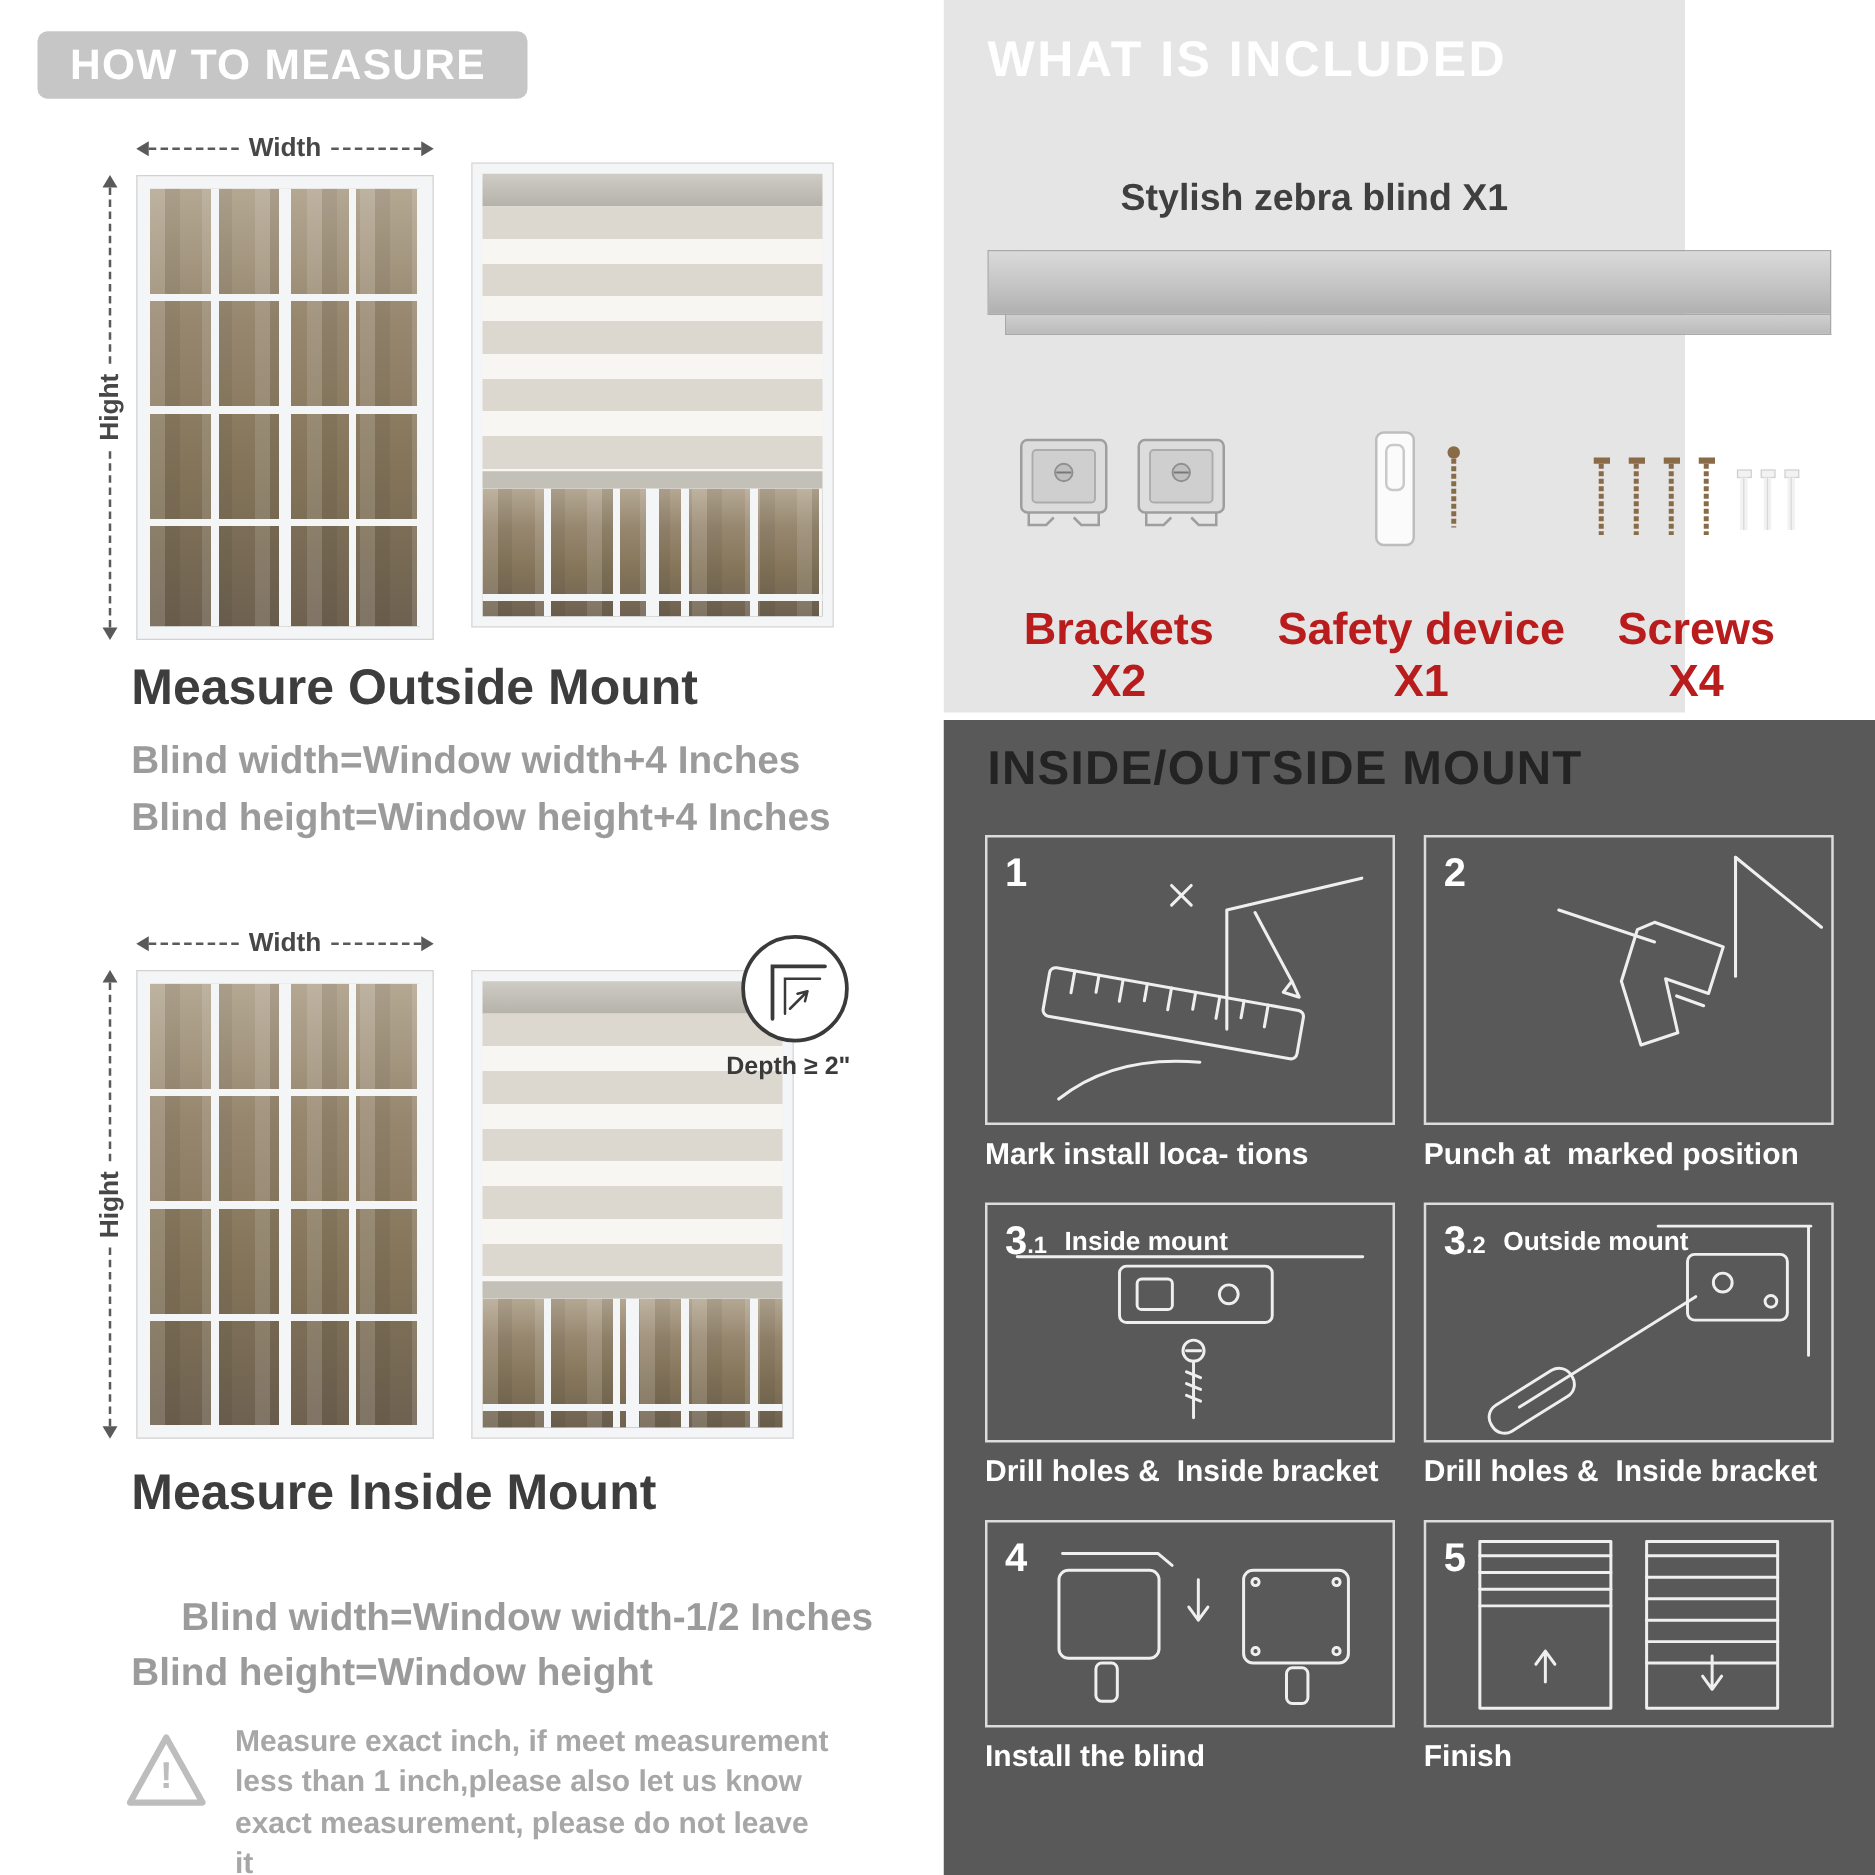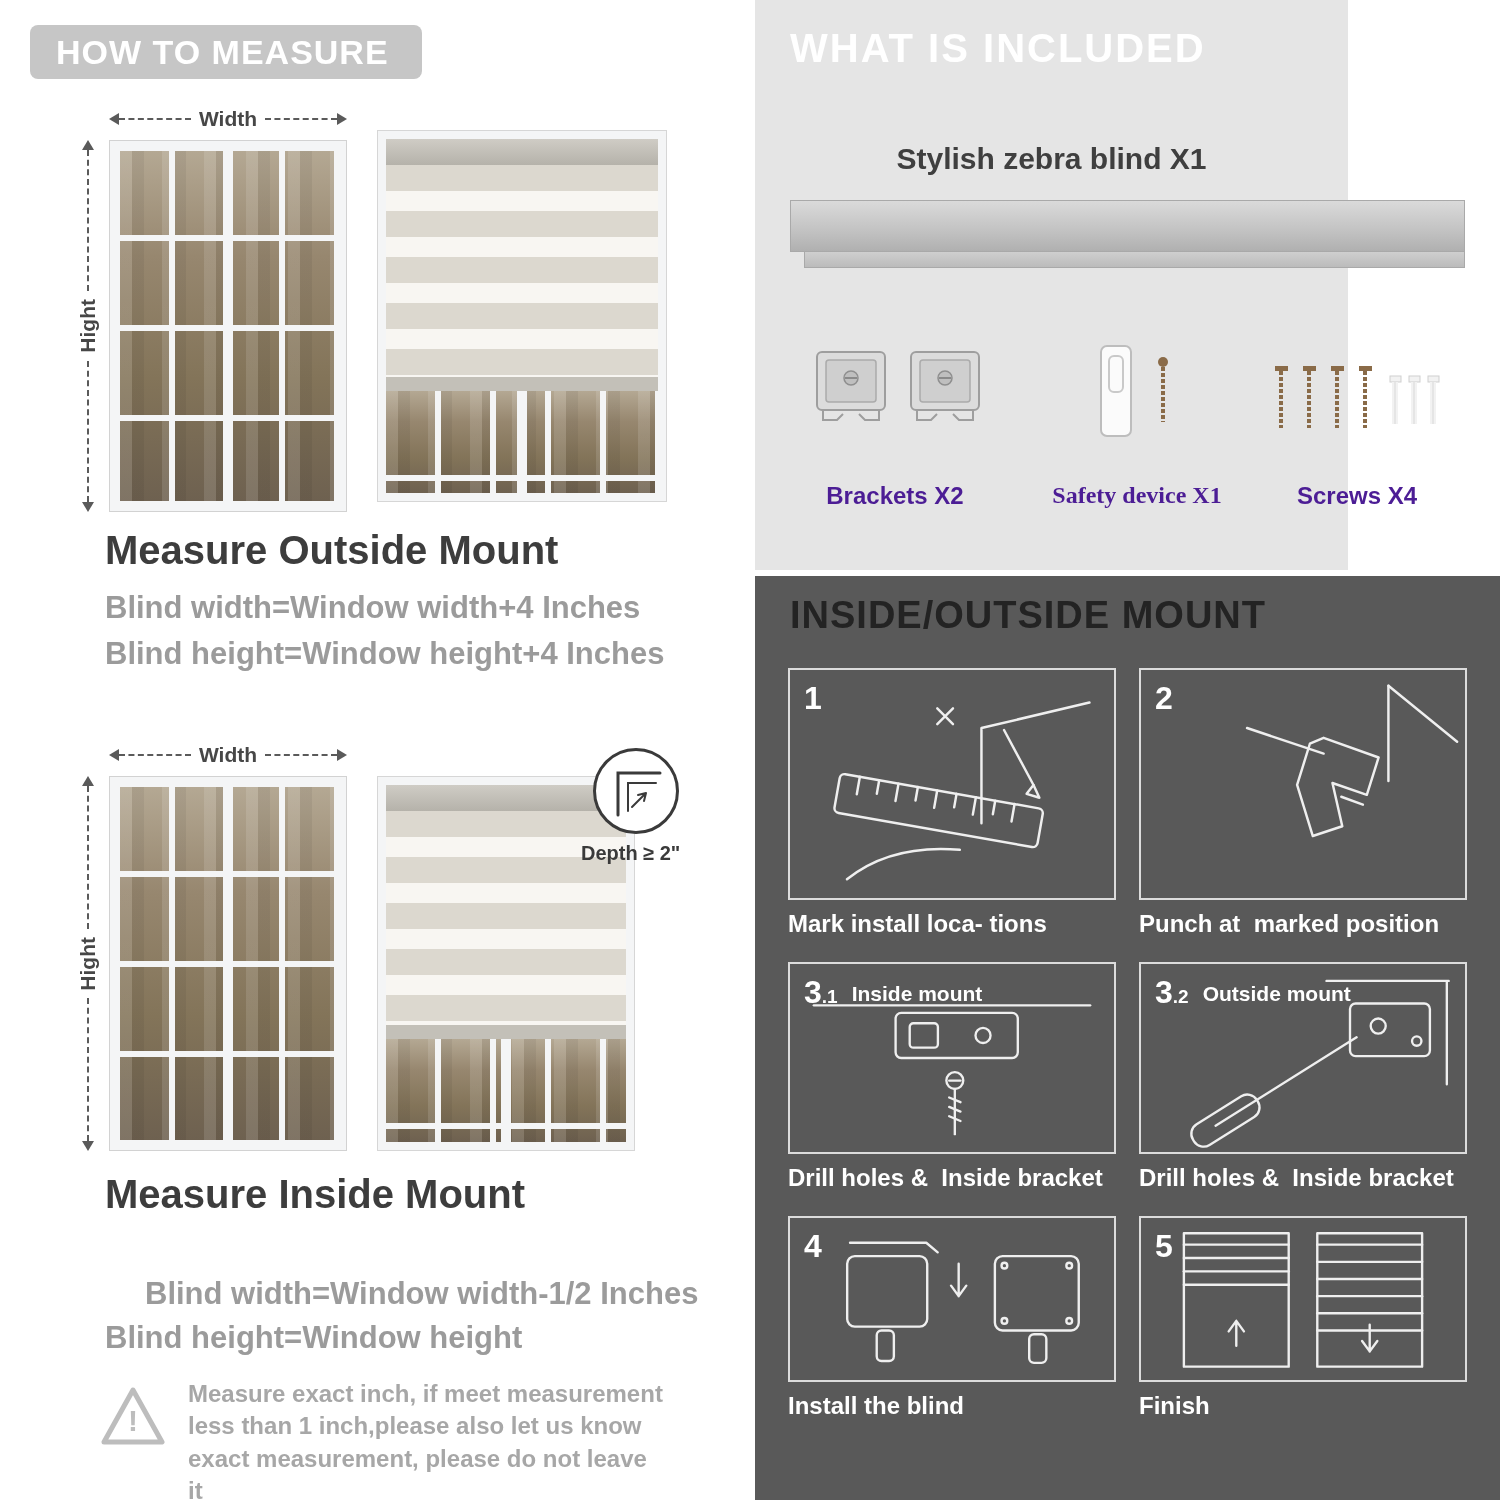--- a/index.html
+++ b/index.html
@@ -126,21 +126,21 @@
   .blind-label {
     position: absolute; left: 0; top: 142px; width: 100%;
     text-align: center;
     font-size: 30px; font-weight: bold; color: #3f3f3f;
   }
   .headrail { position: absolute; left: 35px; top: 200px; width: 675px; }
   .rail-main { height: 52px; background: linear-gradient(180deg, #dadada 0%, #c2c2c2 60%, #b0b0b0 100%); border: 1px solid #a9a9a9; }
   .rail-lip  { height: 16px; margin-left: 14px; background: linear-gradient(180deg, #cfcfcf, #bbbbbb); border: 1px solid #a9a9a9; border-top: none; }
   .hw-item-label {
     position: absolute;
-    font-size: 24px; font-weight: bold; color: #4c1d95;
+    font-size: 36px; font-weight: bold; color: #b91c1c;
     text-align: center;
   }
   .bracket-pair { position: absolute; display: flex; gap: 14px; }
 
   .mount-panel {
     position: absolute;
     left: 755px; top: 576px; width: 745px; height: 924px;
     background: var(--panel-dark, #595959);
   }
   .mount-header {
@@ -325,21 +325,21 @@
           <line x1="0" y1="6" x2="0" y2="48" stroke="#d8d8d8" stroke-width="1"></line>
         </g>
       <g transform="translate(166,14)">
           <rect x="-5" y="0" width="11" height="6" fill="#f2f2f2" stroke="#cfcfcf"></rect>
           <line x1="0" y1="6" x2="0" y2="48" stroke="#f2f2f2" stroke-width="6"></line>
           <line x1="0" y1="6" x2="0" y2="48" stroke="#d8d8d8" stroke-width="1"></line>
         </g>
     </svg>
 
     <div class="hw-item-label" style="left:40px; top:482px; width:200px;">Brackets X2</div>
-    <div class="hw-item-label" style="left:262px; top:482px; width:240px;font-family:Liberation Serif, serif;">Safety device X1</div>
+    <div class="hw-item-label" style="left:262px; top:482px; width:240px;">Safety device X1</div>
     <div class="hw-item-label" style="left:512px; top:482px; width:180px;">Screws X4</div>
   </div>
 
   <div class="mount-panel">
     <div class="mount-header">INSIDE/OUTSIDE MOUNT</div>
 
     <div class="mount-grid">
 
       <div class="step-cell">
         <div class="step-box h1">

